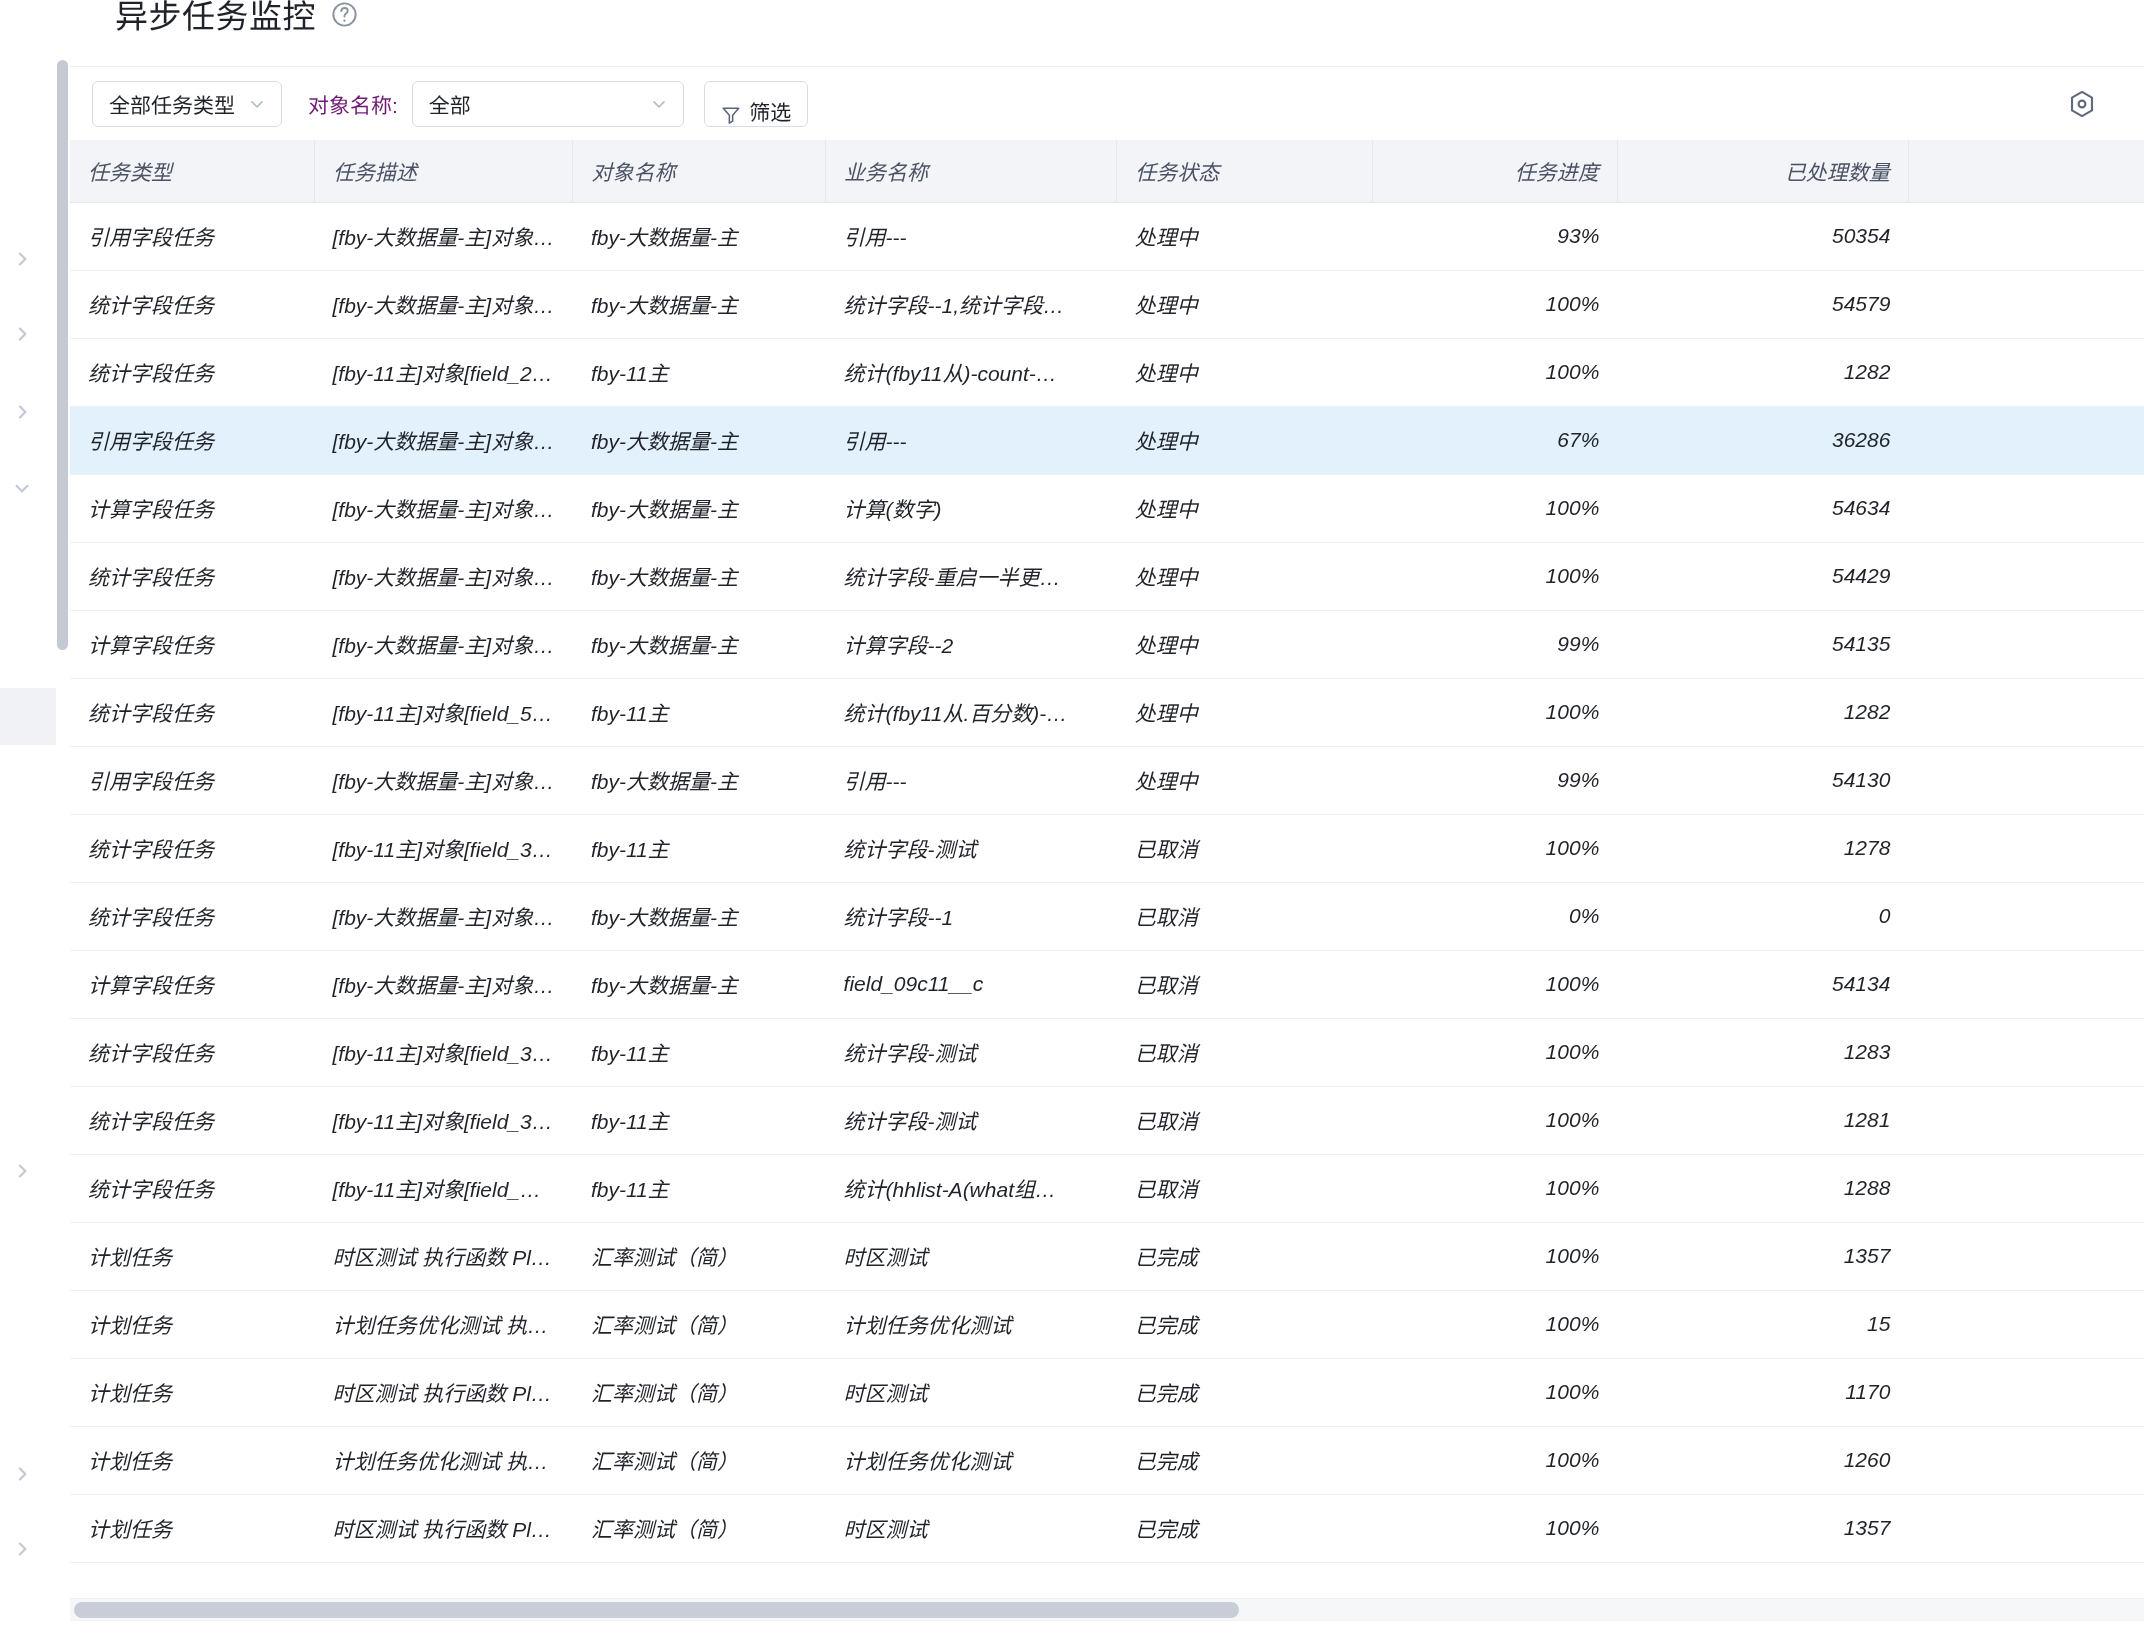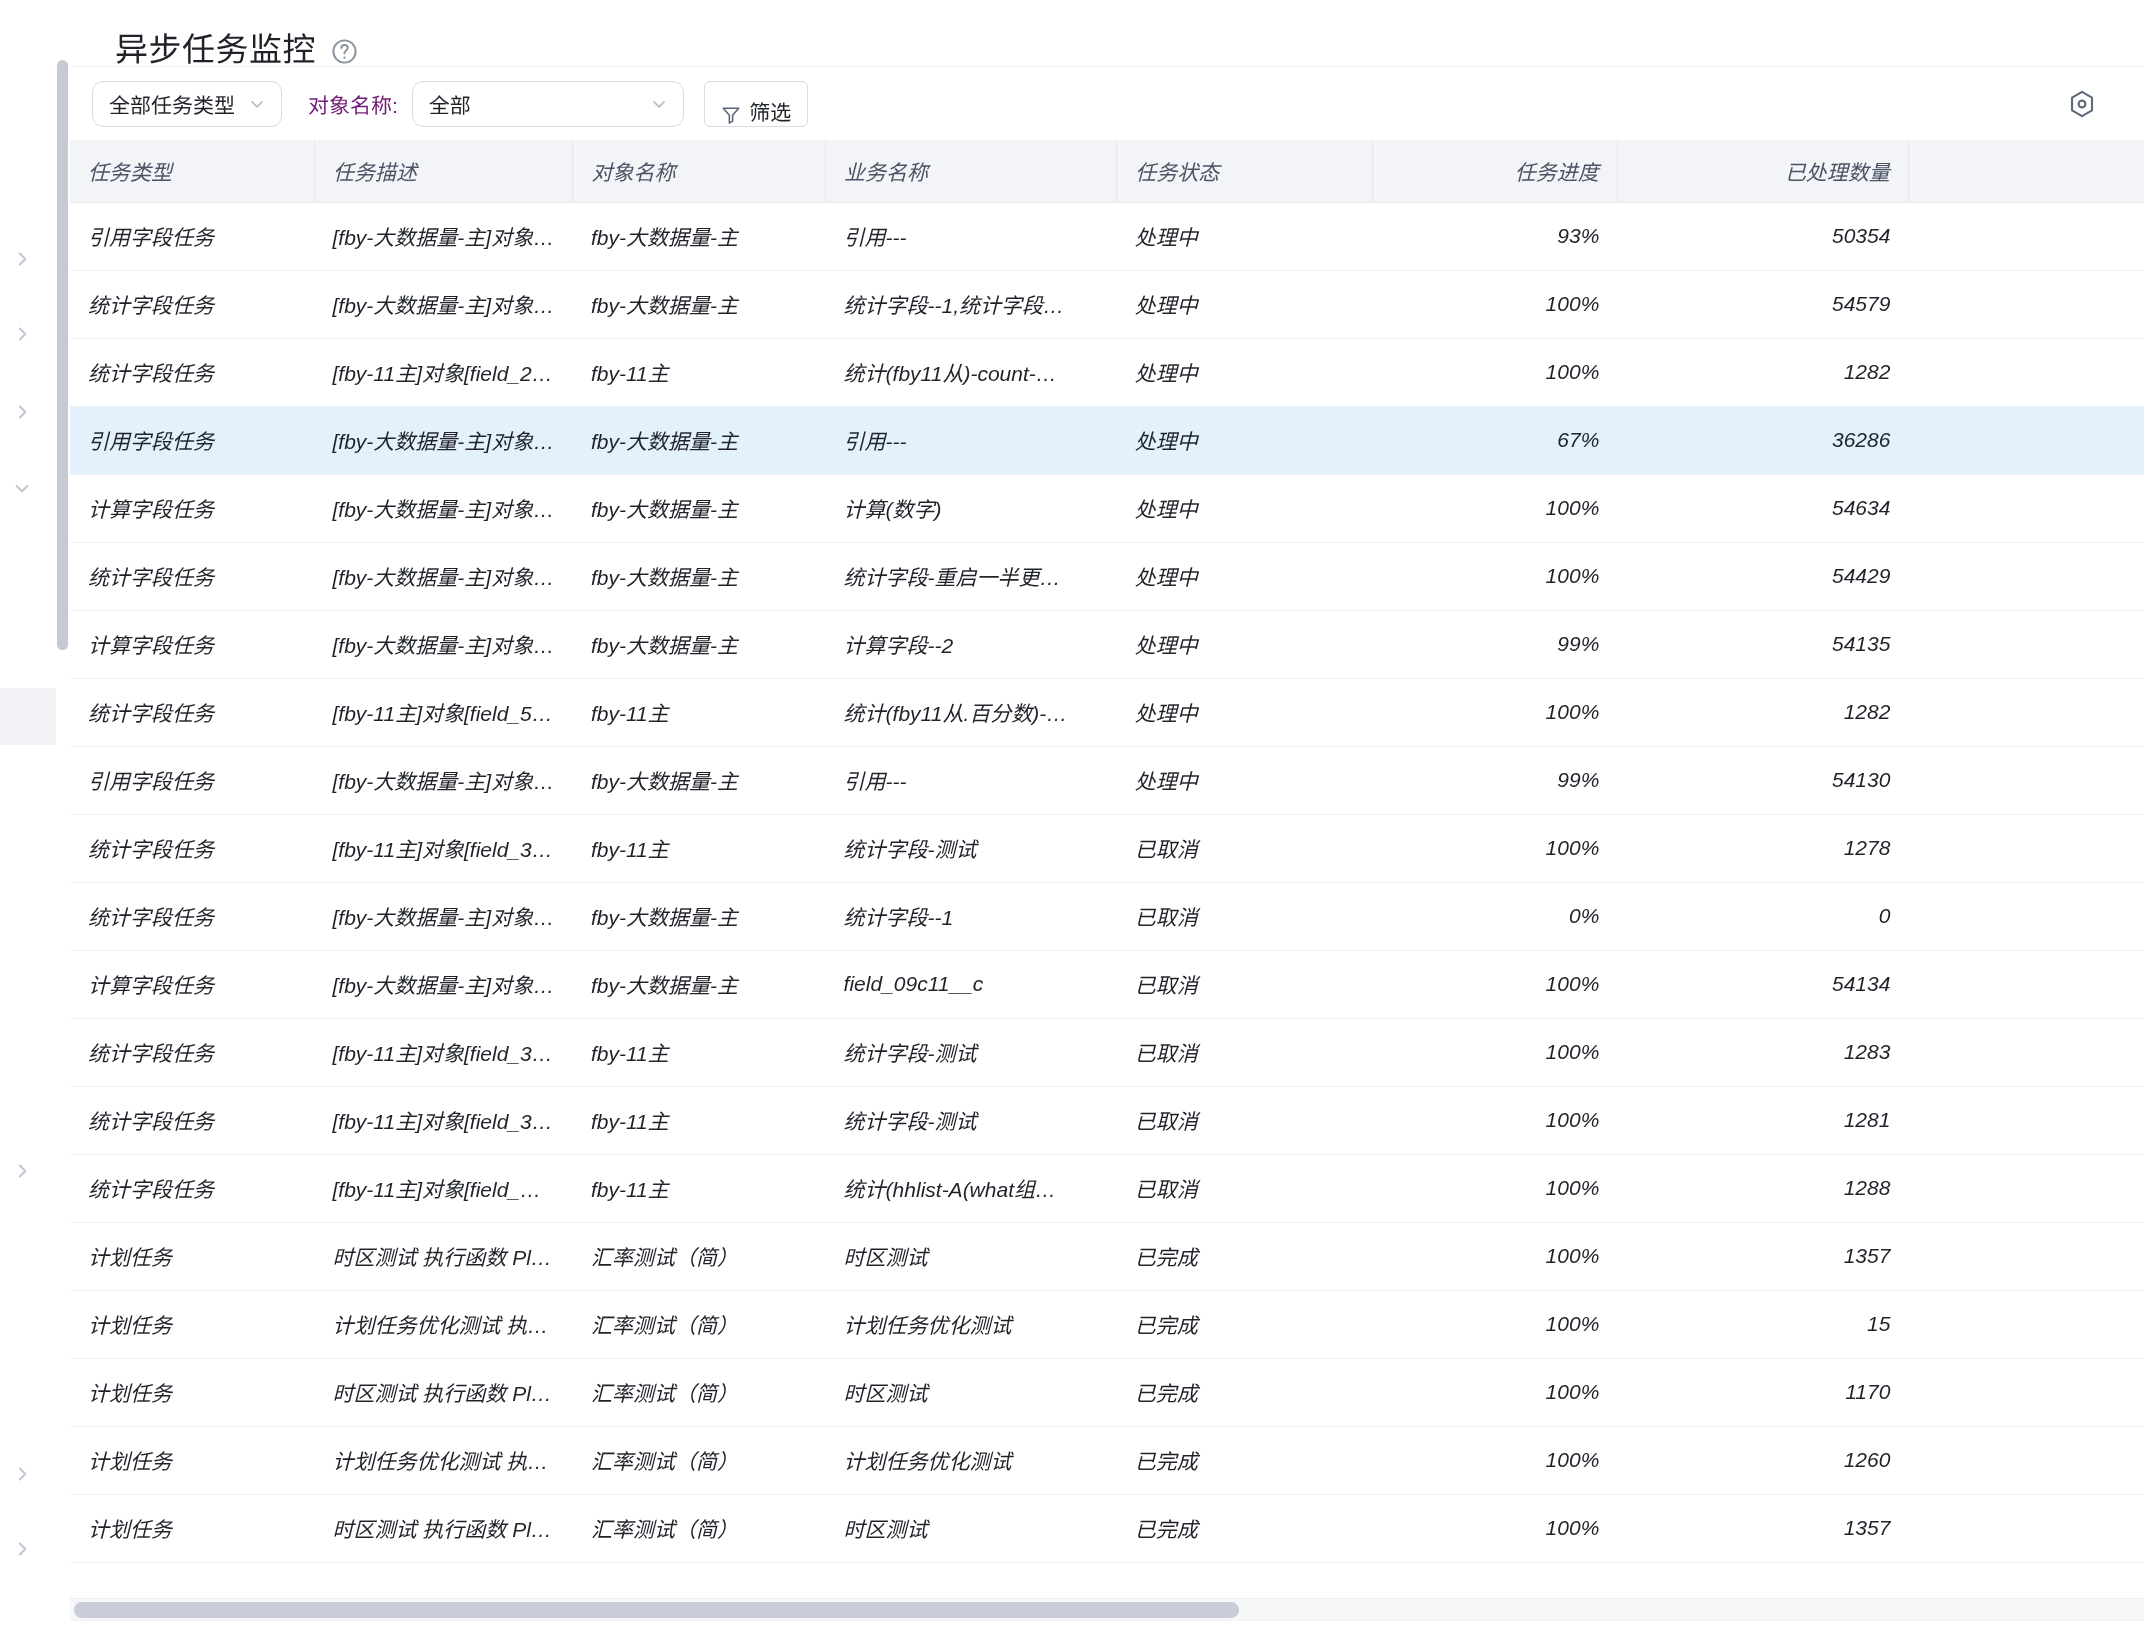--- a/index.html
+++ b/index.html
@@ -51,21 +51,21 @@
     background: #c4c9d4;
   }
 
   
   .page-header {
     position: absolute;
     left: 70px; top: 0;
     width: 2074px; height: 67px;
     background: #fff;
     display: flex;
-    align-items: flex-end;
+    align-items: flex-start;
     padding-left: 45px;
     border-bottom: 1px solid #eef0f3;
   }
   .page-title {
     font-size: 33px;
     color: #1f2329;
     letter-spacing: 0.5px;
     font-weight: 400;
     line-height: 1;
   }
@@ -83,21 +83,21 @@
     left: 70px; top: 68px;
     width: 2074px; height: 72px;
     background: #fff;
     display: flex;
     align-items: center;
     padding: 0 22px 0 22px;
   }
   .select-box {
     height: 46px;
     border: 1px solid #d7dce5;
-    border-radius: 11px;
+    border-radius: 6px;
     background: #fff;
     display: flex;
     align-items: center;
     justify-content: space-between;
     padding: 0 14px 0 16px;
     font-size: 21px;
     color: #1f2329;
     cursor: pointer;
     white-space: nowrap;
   }

